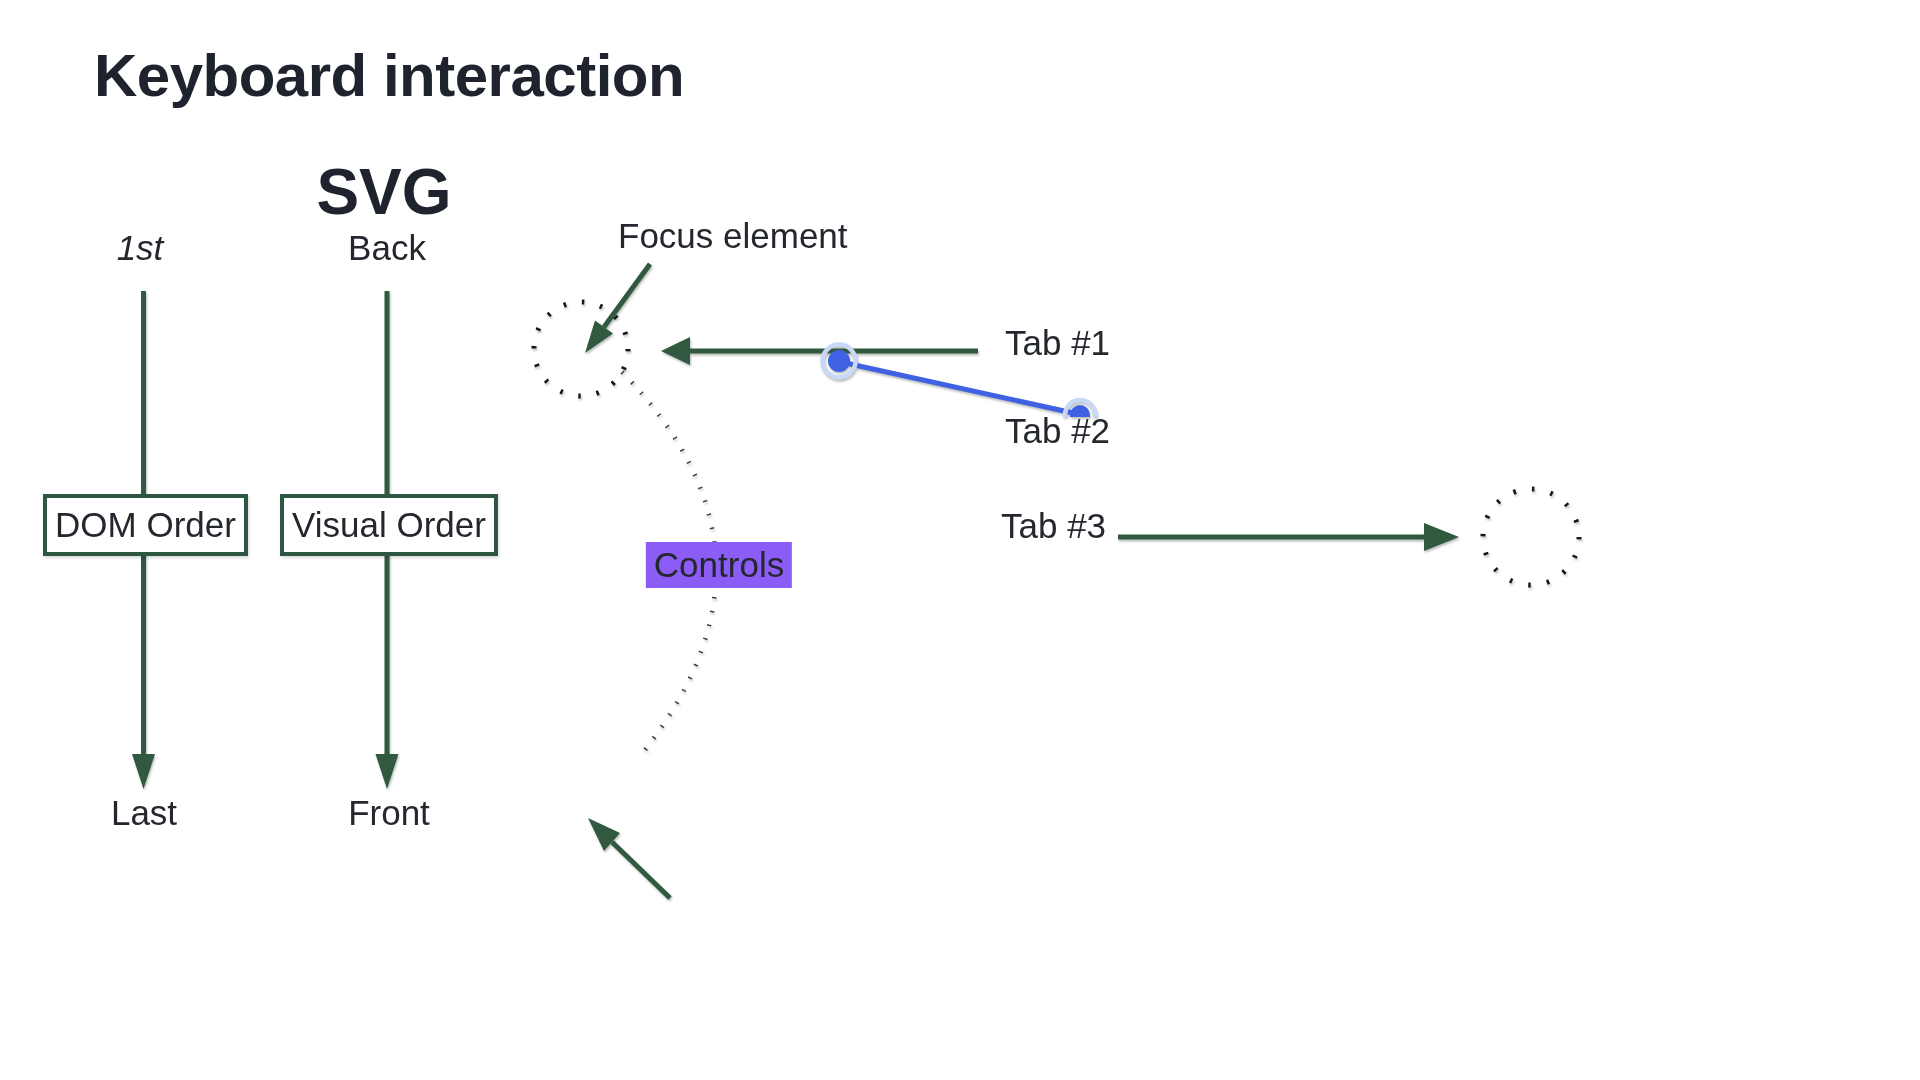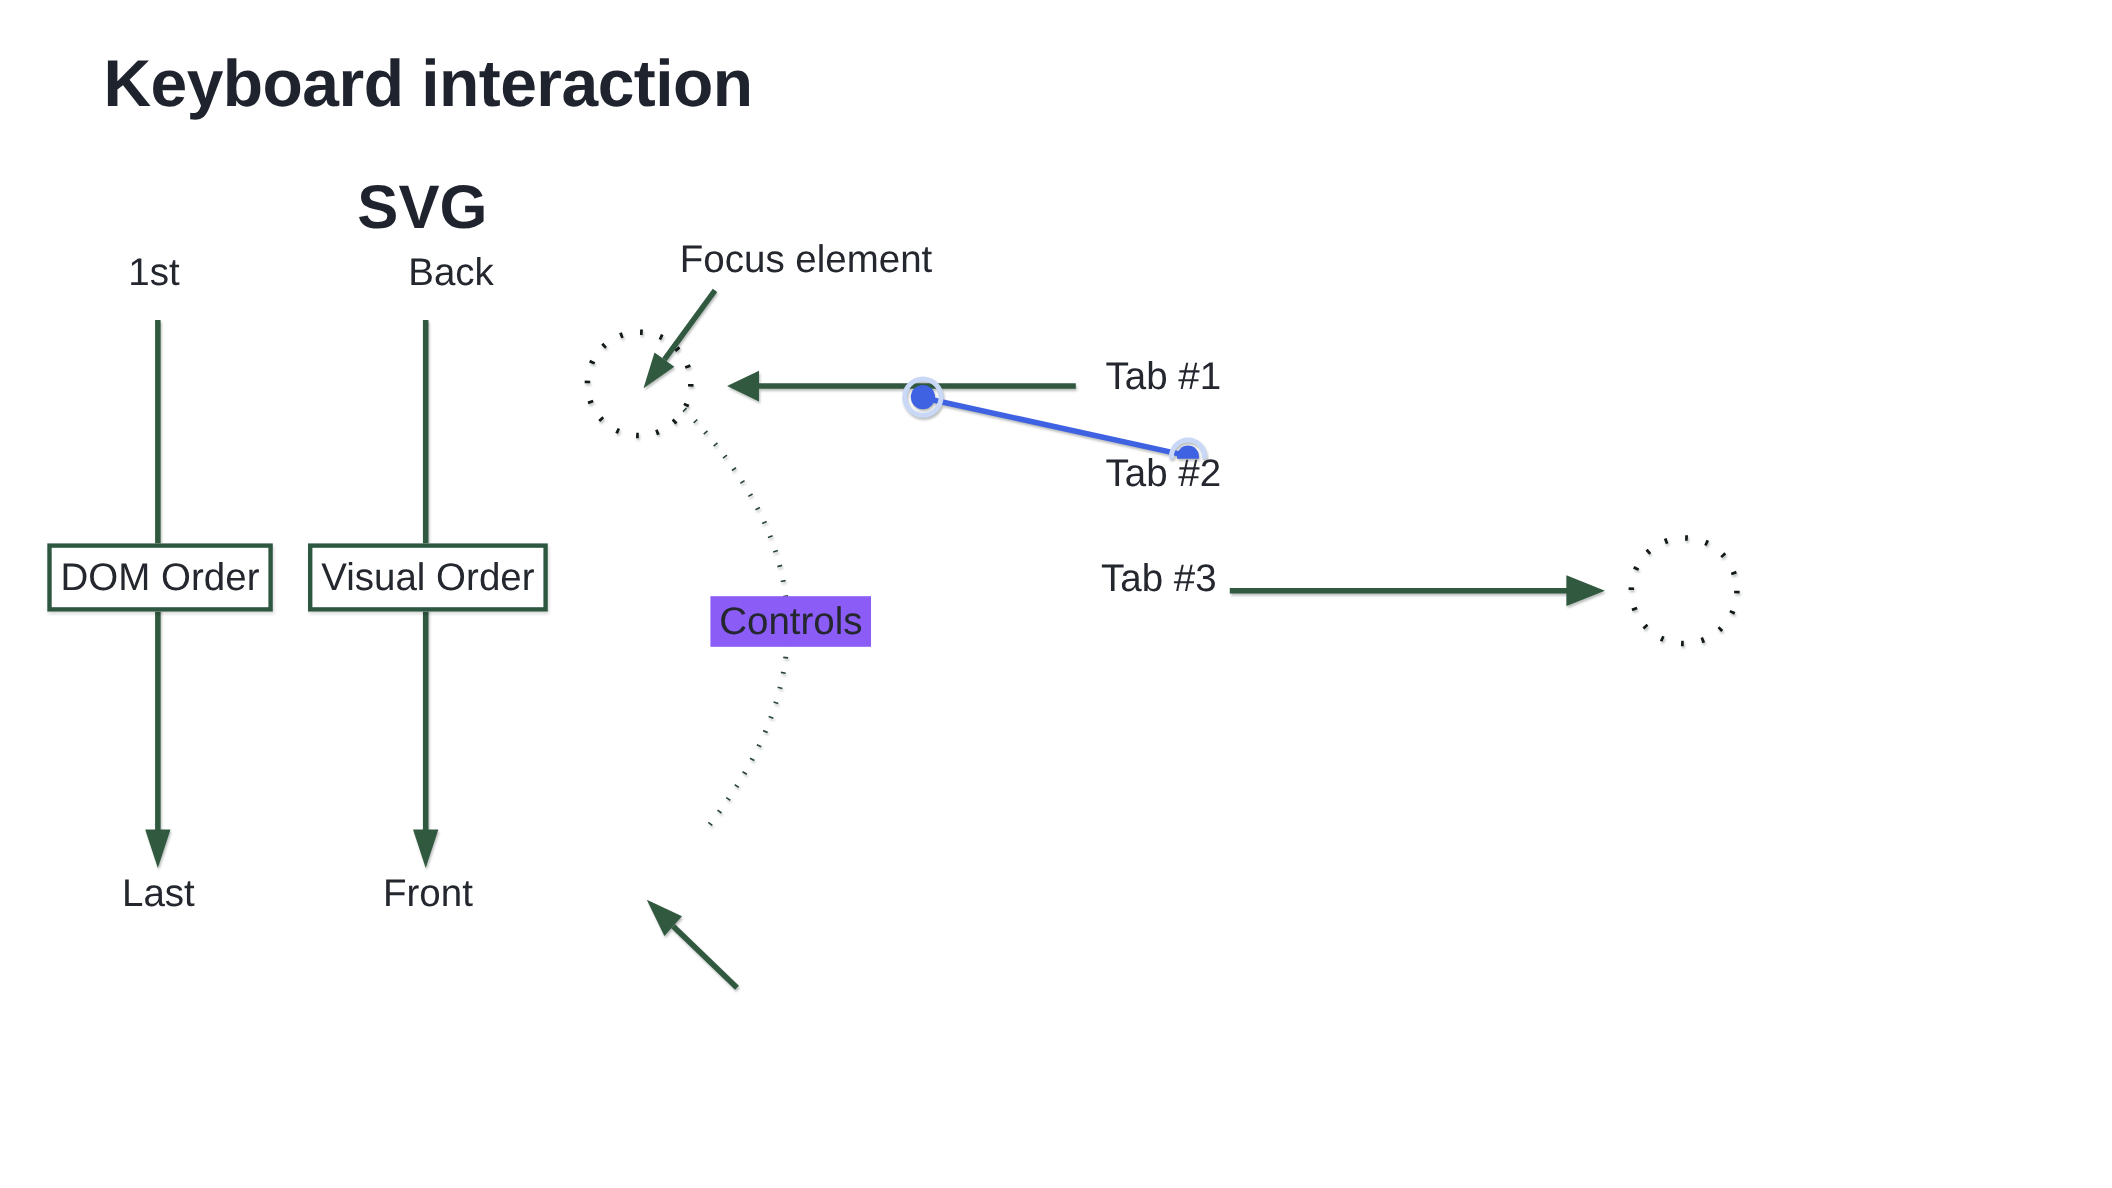--- a/index.html
+++ b/index.html
@@ -31,21 +31,21 @@
     white-space:nowrap;
   }
   .centered{transform:translateX(-50%);}
   .title{
     position:absolute;left:94px;top:40px;
     font-size:60px;line-height:1.2;font-weight:700;
     letter-spacing:-0.5px;color:var(--heading_text);
   }
   .svg-heading{
     position:absolute;left:384px;top:154px;transform:translateX(-50%);
-    font-size:56px;line-height:1.2;font-weight:700;color:var(--heading_text);
+    font-size:64px;line-height:1.2;font-weight:700;color:var(--heading_text);
   }
   .order-box{
     position:absolute;top:494px;height:62px;box-sizing:border-box;
     border:4px solid var(--box_border);background:#ffffff;
     display:flex;align-items:center;justify-content:center;
     font-size:35px;color:var(--text);
     box-shadow:1px 2px 3px rgba(0,0,0,0.15);
   }
   .box-dom{left:43px;width:205px;}
   .box-visual{left:280px;width:218px;justify-content:center;}
@@ -118,23 +118,23 @@
     <g clip-path="url(#dot2clip)">
       <circle class="b-halo" cx="1080" cy="415" r="15"></circle>
       <circle class="b-dot" cx="1080" cy="415" r="10"></circle>
     </g>
   </svg>
 
   <div class="title">Keyboard interaction</div>
 
   <div class="svg-heading">SVG</div>
 
-  <div class="label centered" style="left:140px;top:227px;">1st</div>
+  <div class="label centered" style="left:140px;top:227px;font-style:italic;">1st</div>
 
-  <div class="label centered" style="left:387px;top:227px;margin-left:23px;">Back</div>
+  <div class="label centered" style="left:387px;top:227px;">Back</div>
 
   <div class="order-box box-dom">
     <span>DOM Order</span>
   </div>
 
   <div class="order-box box-visual">
     <span>Visual Order</span>
   </div>
 
   <div class="label centered" style="left:144px;top:792px;">Last</div>

